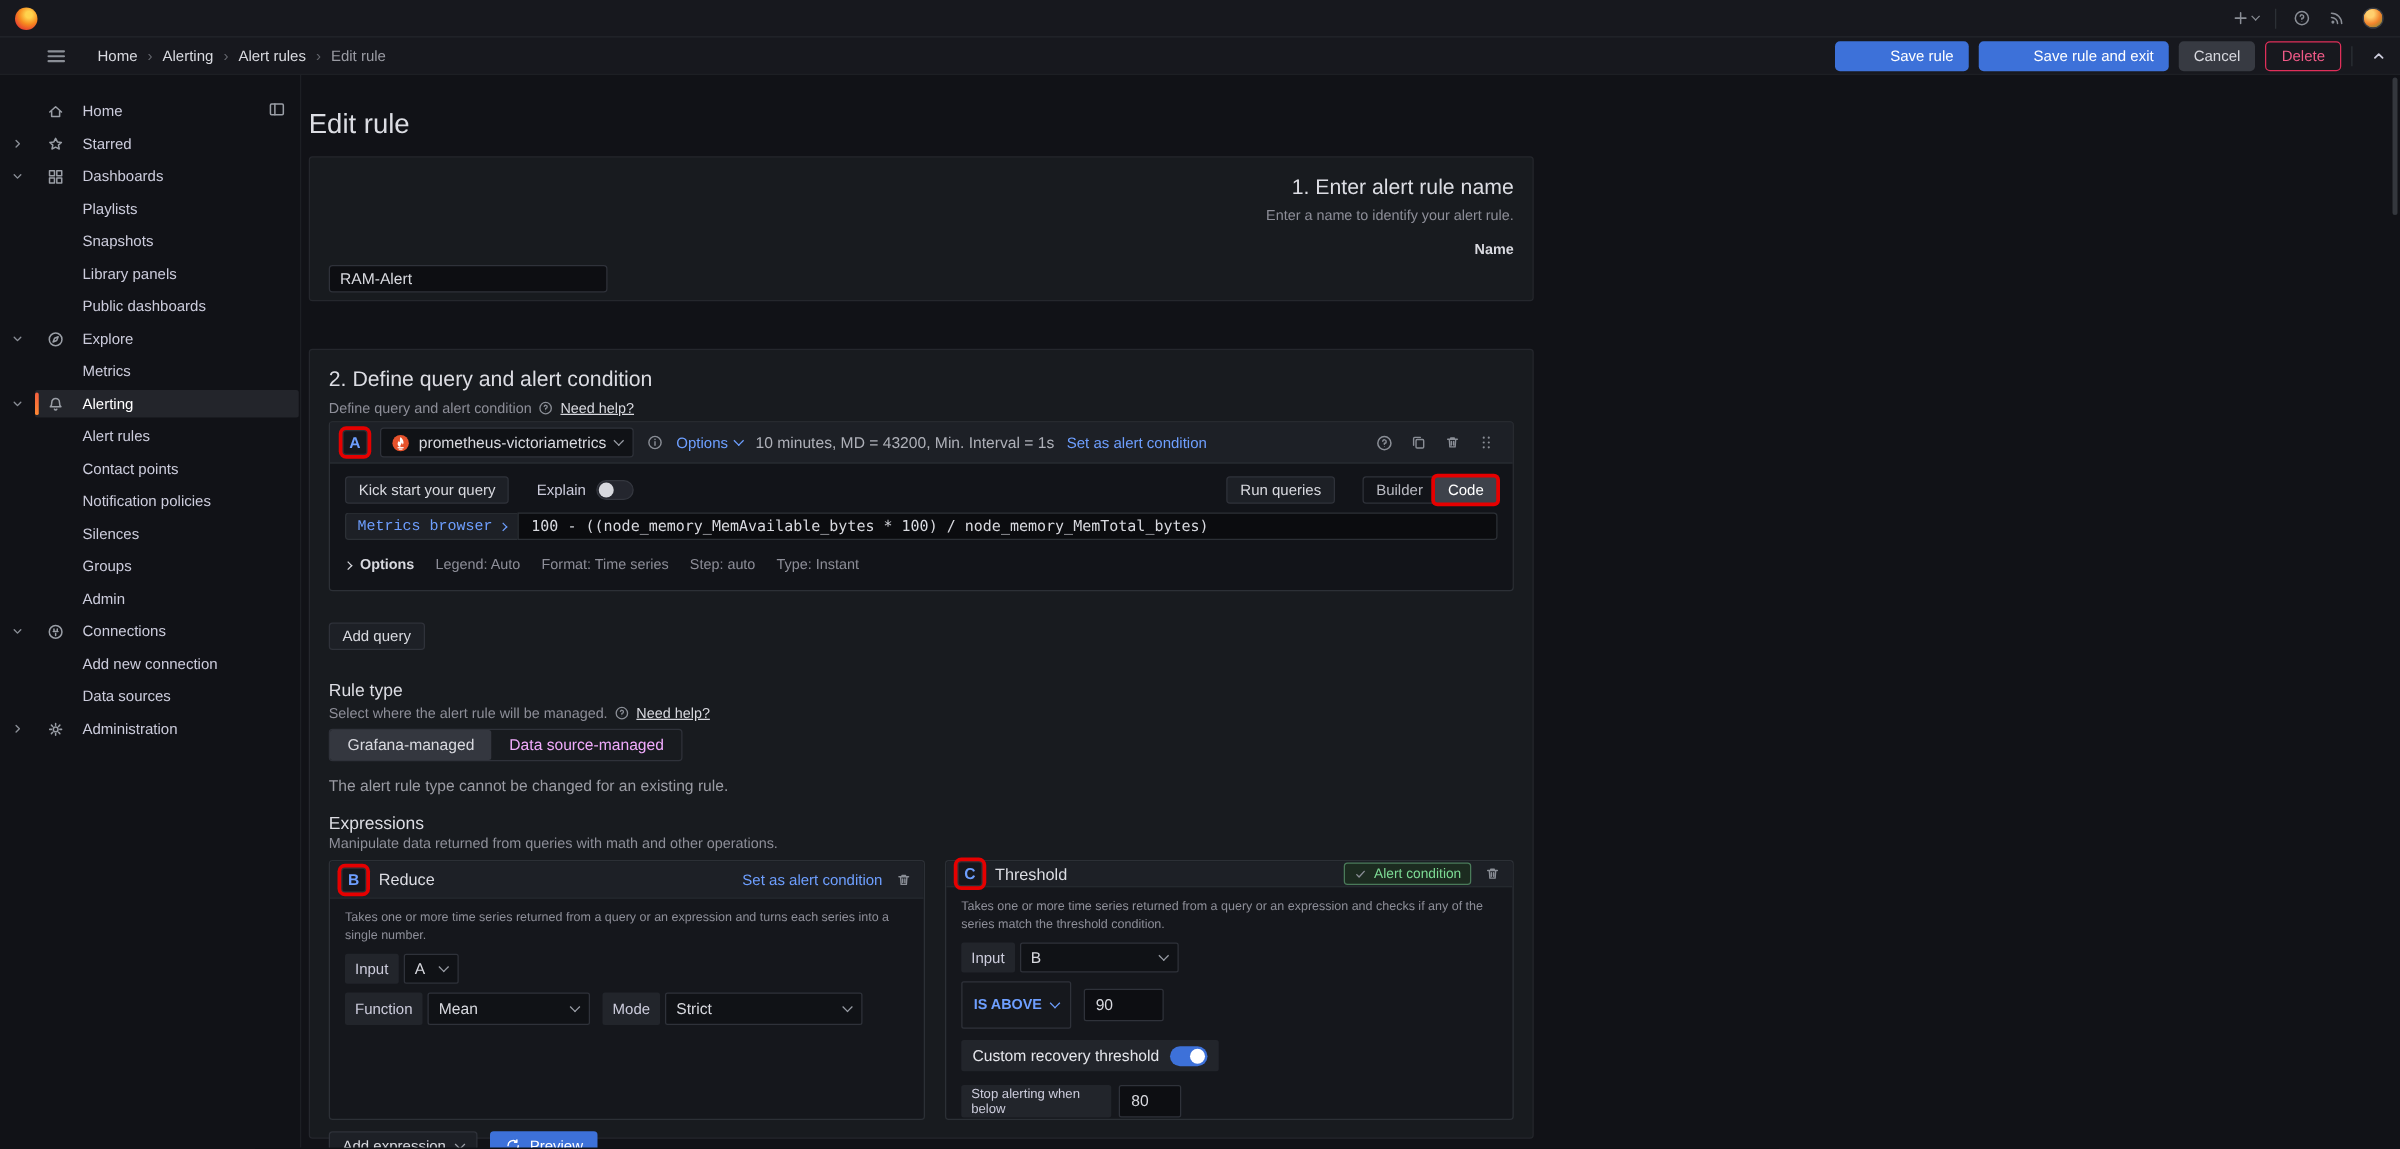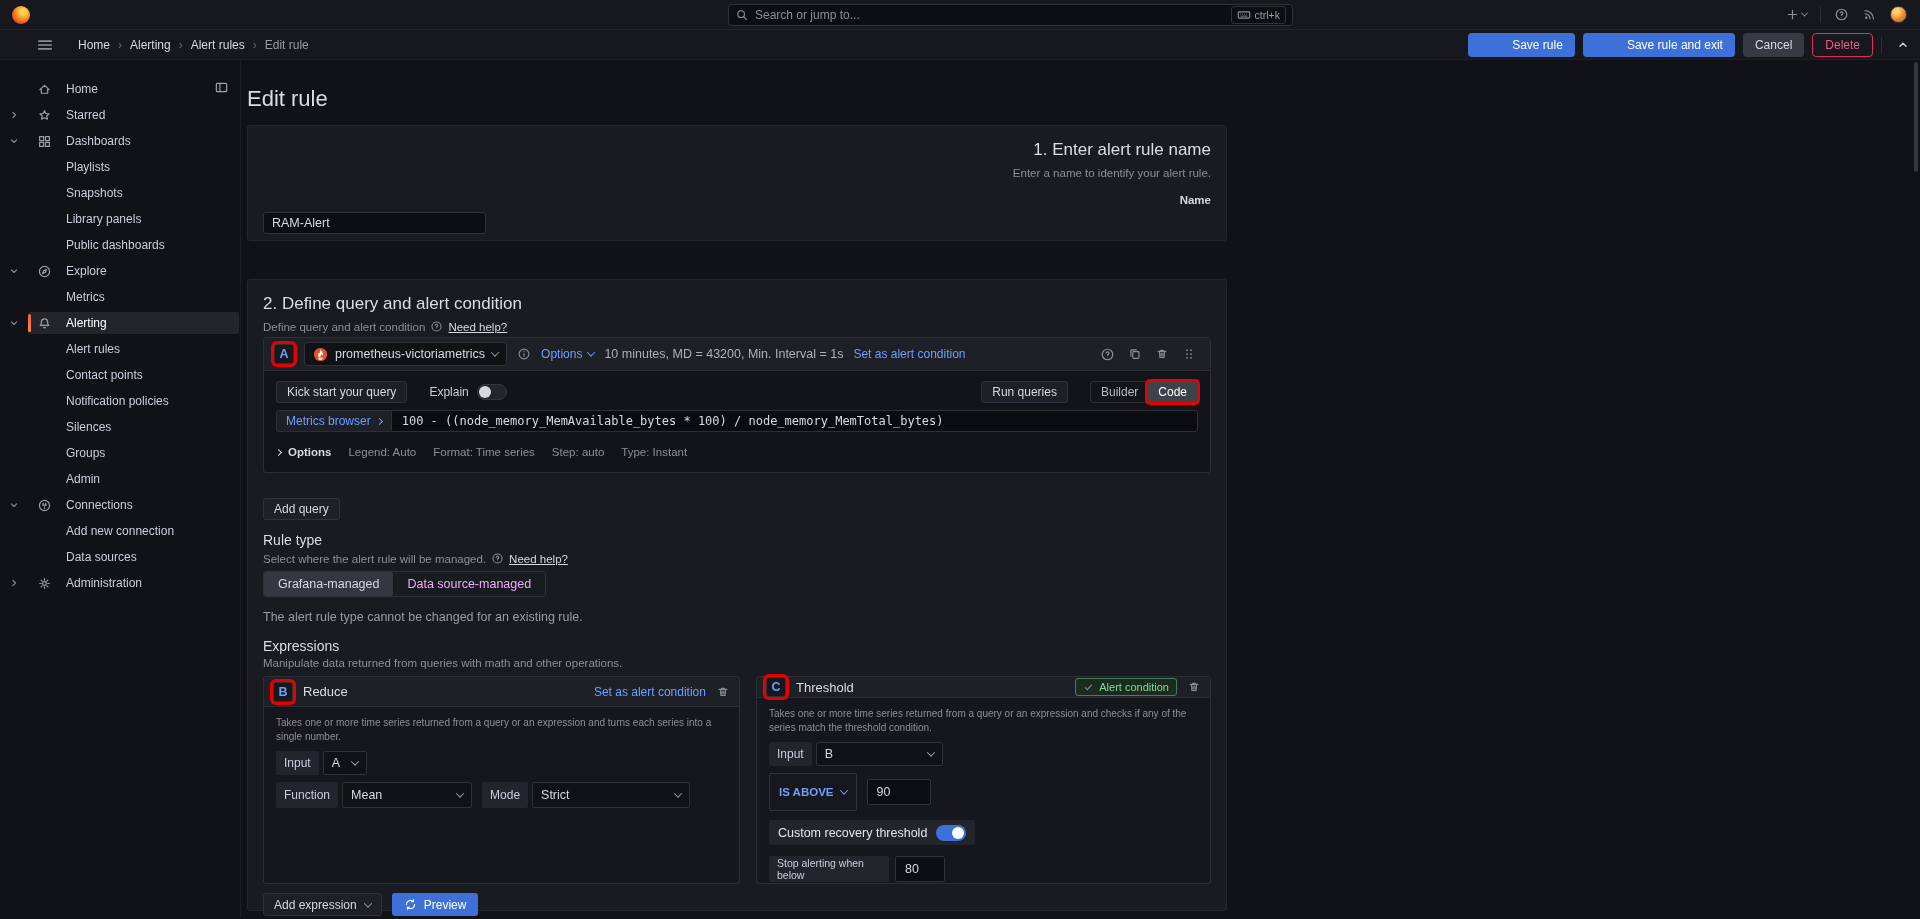--- a/index.html
+++ b/index.html
@@ -103,31 +103,31 @@
   .switch.off::after { content:""; position:absolute; left:1px; top:1px; width:12px; height:12px; border-radius:50%; background:#d8d9df; }
   .switch.on { background:#3d71d9; }
   .switch.on::after { content:""; position:absolute; right:2px; top:2px; width:12px; height:12px; border-radius:50%; background:#fff; }
   .qp-row1-right { margin-left:auto; display:flex; align-items:center; gap:22px; }
   .seg-group { display:flex; border:1px solid #2f323a; border-radius:3px; overflow:visible; }
   .seg { padding:3px 10px; color:#b9bac2; cursor:pointer; font-weight:500; border-radius:2px; }
   .seg.selected { background:#3e424b; color:#fff; }
 
   .metrics-row { display:flex; margin-top:7px; height:22px; }
   .metrics-label { display:flex; align-items:center; gap:6px; background:#1d2026; border:1px solid #2c3036; border-right:none;
-                   border-radius:3px 0 0 3px; padding:0 9px; color:#6e9fff; font-weight:500; cursor:pointer; }
+                   border-radius:3px 0 0 3px; padding:0 9px; color:#6e9fff; font-weight:500; cursor:pointer;font-family:Liberation Mono, monospace; }
   .code-input { flex:1; background:#0b0c0f; border:1px solid #2c3036; border-radius:0 3px 3px 0; display:flex; align-items:center;
                 padding:0 10px; font-family:"DejaVu Sans Mono",monospace; font-size:12px; color:#d8d9df; white-space:nowrap; overflow:hidden; }
   .qp-options { display:flex; align-items:center; gap:17px; margin-top:10px; height:20px; color:#8d8e98; font-size:11.5px; }
   .qp-options .opt-toggle { display:flex; align-items:center; gap:7px; color:#d8d9df; font-weight:700; cursor:pointer; }
 
   .addquery { margin-top:25px; }
 
   
   .h3 { font-size:14px; font-weight:500; color:#dcdde3; }
-  .ruletype-title { margin-top:12px; }
+  .ruletype-title { margin-top:24px; }
   .ruletype-sub { margin-top:4px; display:flex; align-items:center; gap:5px; }
   .radio-group { margin-top:6px; display:inline-flex; border:1px solid #2f323a; border-radius:3px; padding:0; height:26px; }
   .radio-opt { display:flex; align-items:center; padding:0 14px; color:#f0abfc; cursor:pointer; border-radius:2px; font-size:12.5px; }
   .radio-opt.selected { background:#34373f; color:#d8d9df; }
   .ruletype-note { margin-top:13px; color:#9a9ba3; font-size:12.5px; }
   .expr-title { margin-top:14px; }
   .expr-sub { margin-top:3px; }
 
   
   .expr-row { display:flex; gap:16px; margin-top:7px; }
@@ -172,38 +172,20 @@
   
   .scrollbar { position:absolute; right:2px; top:62px; width:4px; height:110px; border-radius:2px; background:#34373d; }
 </style>
 </head>
 <body>
 
 <div id="app">
 
   <div class="topbar">
     <div class="glogo"></div>
-    <div class="searchbox">
-      <i class="ic">
-          <svg width="14" height="14" viewBox="0 0 16 16" fill="none" stroke="currentColor" stroke-width="1.3" stroke-linecap="round" stroke-linejoin="round">
-            <circle cx="7" cy="7" r="3.8"></circle>
-            <path d="M9.8 9.8L13 13"></path>
-          </svg>
-        </i>
-      <span class="ph">Search or jump to...</span>
-      <span class="kbd-hint">
-        <i class="ic">
-            <svg width="14" height="14" viewBox="0 0 16 16" fill="none" stroke="currentColor" stroke-width="1.3" stroke-linecap="round" stroke-linejoin="round">
-              <rect x="1.5" y="4.5" width="13" height="7" rx="1"></rect>
-              <path stroke-width="1" d="M4 7h.01M6.3 7h.01M8.6 7h.01M10.9 7h.01M4.5 9.3h7"></path>
-            </svg>
-          </i>
-        <span>ctrl+k</span>
-      </span>
-    </div>
     <div class="top-right">
       <span class="plusmenu">
         <i class="ic">
             <svg width="15" height="15" viewBox="0 0 16 16" fill="none" stroke="currentColor" stroke-width="1.3" stroke-linecap="round" stroke-linejoin="round">
               <path d="M8 3.5v9M3.5 8h9"></path>
             </svg>
           </i>
         <span class="chev down" style="width:5px;height:5px;color:#8a8e96"></span>
       </span>
       <span class="tb-divider"></span>

